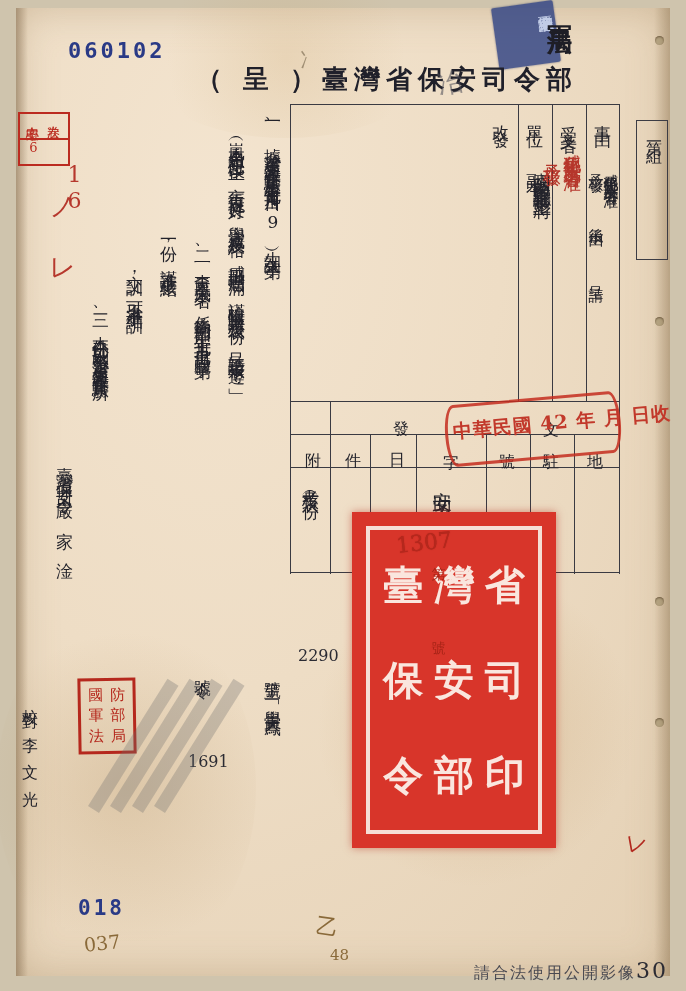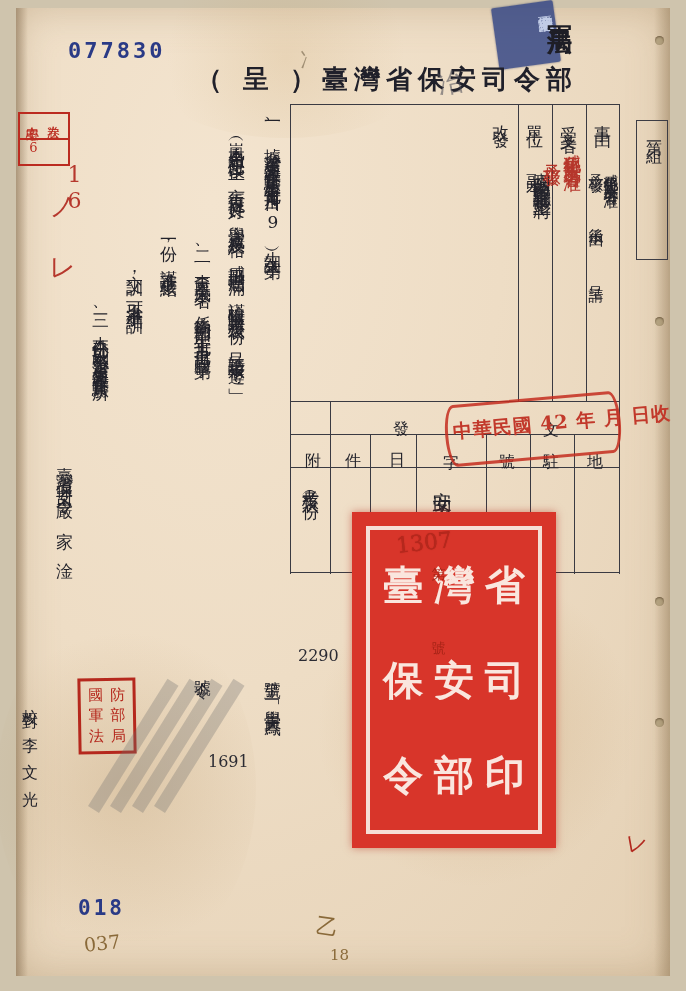--- a/index.html
+++ b/index.html
@@ -396,21 +396,21 @@
     <div class="punch" style="left:639px;top:710px;"></div>
   </div>
 
   <div id="topstamp">
     <div class="blk"></div>
     <div class="tx">總統府機要室</div>
   </div>
 
   <div id="bureau" class="v">軍法局</div>
 
-  <div id="serial">077830</div>
+  <div id="serial">060102</div>
   <div id="serial-mark" class="h">冫</div>
 
   <div id="org-title">
     <span>（ 呈 ）</span><span>臺灣省保安司令部</span>
   </div>
   <div id="title-scribble" class="h">冶</div>
 
   <div id="redbox">
     <div class="r1">中心案</div>
     <div class="r2">卷次</div>
@@ -499,21 +499,21 @@
   <div id="seal-num">1307</div>
   <div id="seal-num-label" class="v">第    號</div>
 
   <div class="bodycol" style="left:264px;top:112px;height:540px;font-size:17px;letter-spacing:3px;">一、據台灣省生產教育實驗所本年七月卅日（49）生訓久字第</div>
   <div class="h" style="position:absolute;left:298px;top:646px;font-size:16px;color:#2b2b33;">2290</div>
   <div class="bodycol" style="left:264px;top:668px;height:120px;font-size:17px;letter-spacing:3px;">號呈：「學員天鳳</div>
 
   <div class="bodycol" style="left:228px;top:128px;height:670px;font-size:17px;letter-spacing:3px;">嵐（本名思想已改正，言行表現良好，學習成績及格，感訓日期屆滿，謹檢附該員考核表一份，呈請鑒核示遵。」</div>
 
   <div class="bodycol" style="left:194px;top:238px;height:410px;font-size:17px;letter-spacing:3px;">二、查天鳳嵐（本名，係奉鈞部四十二年七月十七日尚麗字第</div>
-  <div class="h" style="position:absolute;left:208px;top:752px;font-size:16px;">1691</div>
+  <div class="h" style="position:absolute;left:188px;top:752px;font-size:16px;">1691</div>
   <div class="bodycol" style="left:194px;top:666px;height:70px;font-size:17px;letter-spacing:3px;">號令</div>
 
   <div class="bodycol" style="left:160px;top:230px;height:210px;font-size:17px;letter-spacing:3px;">一份，謹准予核結。</div>
 
   <div class="bodycol" style="left:126px;top:262px;height:160px;font-size:17px;letter-spacing:3px;">交訓，可否准予結訓</div>
 
   <div class="bodycol" style="left:92px;top:300px;height:400px;font-size:17px;letter-spacing:3px;">三、本件已抄副本發台灣省生產教育實驗所。</div>
 
   <div class="bodycol" style="left:56px;top:454px;height:310px;font-size:17px;letter-spacing:5px;">臺灣省保安司令嚴 家 淦</div>
   <div class="bodycol" style="left:22px;top:696px;height:130px;font-size:16px;letter-spacing:4px;">校對：李 文 光</div>
@@ -535,17 +535,20 @@
   <div id="watermark">
     <div class="bar" style="left:0px;top:10px;"></div>
     <div class="bar" style="left:22px;top:10px;"></div>
     <div class="bar" style="left:44px;top:10px;"></div>
     <div class="bar" style="left:66px;top:10px;"></div>
   </div>
 
   <div id="pg1">018</div>
   <div id="pg2">037</div>
   <div id="pg3">乙</div>
-  <div id="pg4">18</div>
+  <div id="pg4">48</div>
   <div id="rmark">レ</div>
 
+  <div id="footer">
+    <span>請合法使用公開影像</span><span class="big">30</span>
+  </div>
 
 </div>
 
 </body></html>

